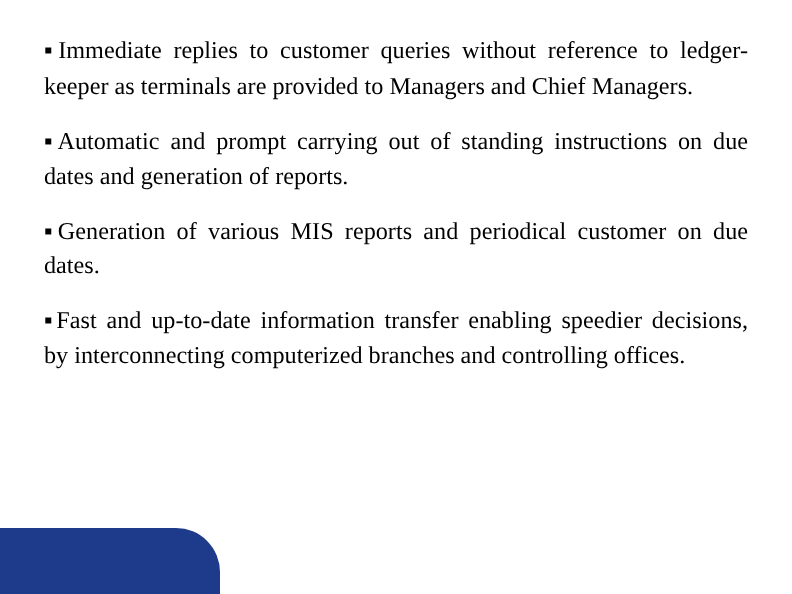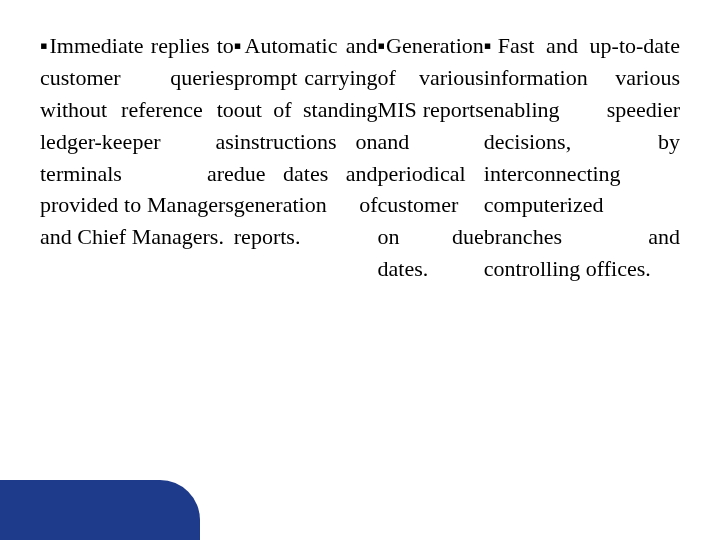--- a/index.html
+++ b/index.html
@@ -16,20 +16,21 @@
       overflow: hidden;
       position: relative;
     }
 
     .slide-container {
       width: 720px;
       height: 540px;
       background: #ffffff;
       padding: 30px 40px 30px 40px;
       display: flex;
+      flex-direction: column;
       justify-content: flex-start;
       position: relative;
     }
 
     .bullet-block {
       margin-bottom: 18px;
     }
 
     .bullet-text {
       font-size: 22px;
@@ -67,19 +68,19 @@
   </div>
 
   <div class="bullet-block">
     <div class="bullet-text">
       <span>▪</span><span>Generation of various MIS reports and periodical customer on due dates.</span>
     </div>
   </div>
 
   <div class="bullet-block">
     <div class="bullet-text">
-      <span>▪</span><span>Fast and up-to-date information various enabling speedier decisions, by interconnecting computerized branches and controlling offices.</span>
+      <span>▪</span><span>Fast and up-to-date information transfer enabling speedier decisions, by interconnecting computerized branches and controlling offices.</span>
     </div>
   </div>
 
   <div class="bottom-decor"></div>
 
 </div>
 
 </body></html>

